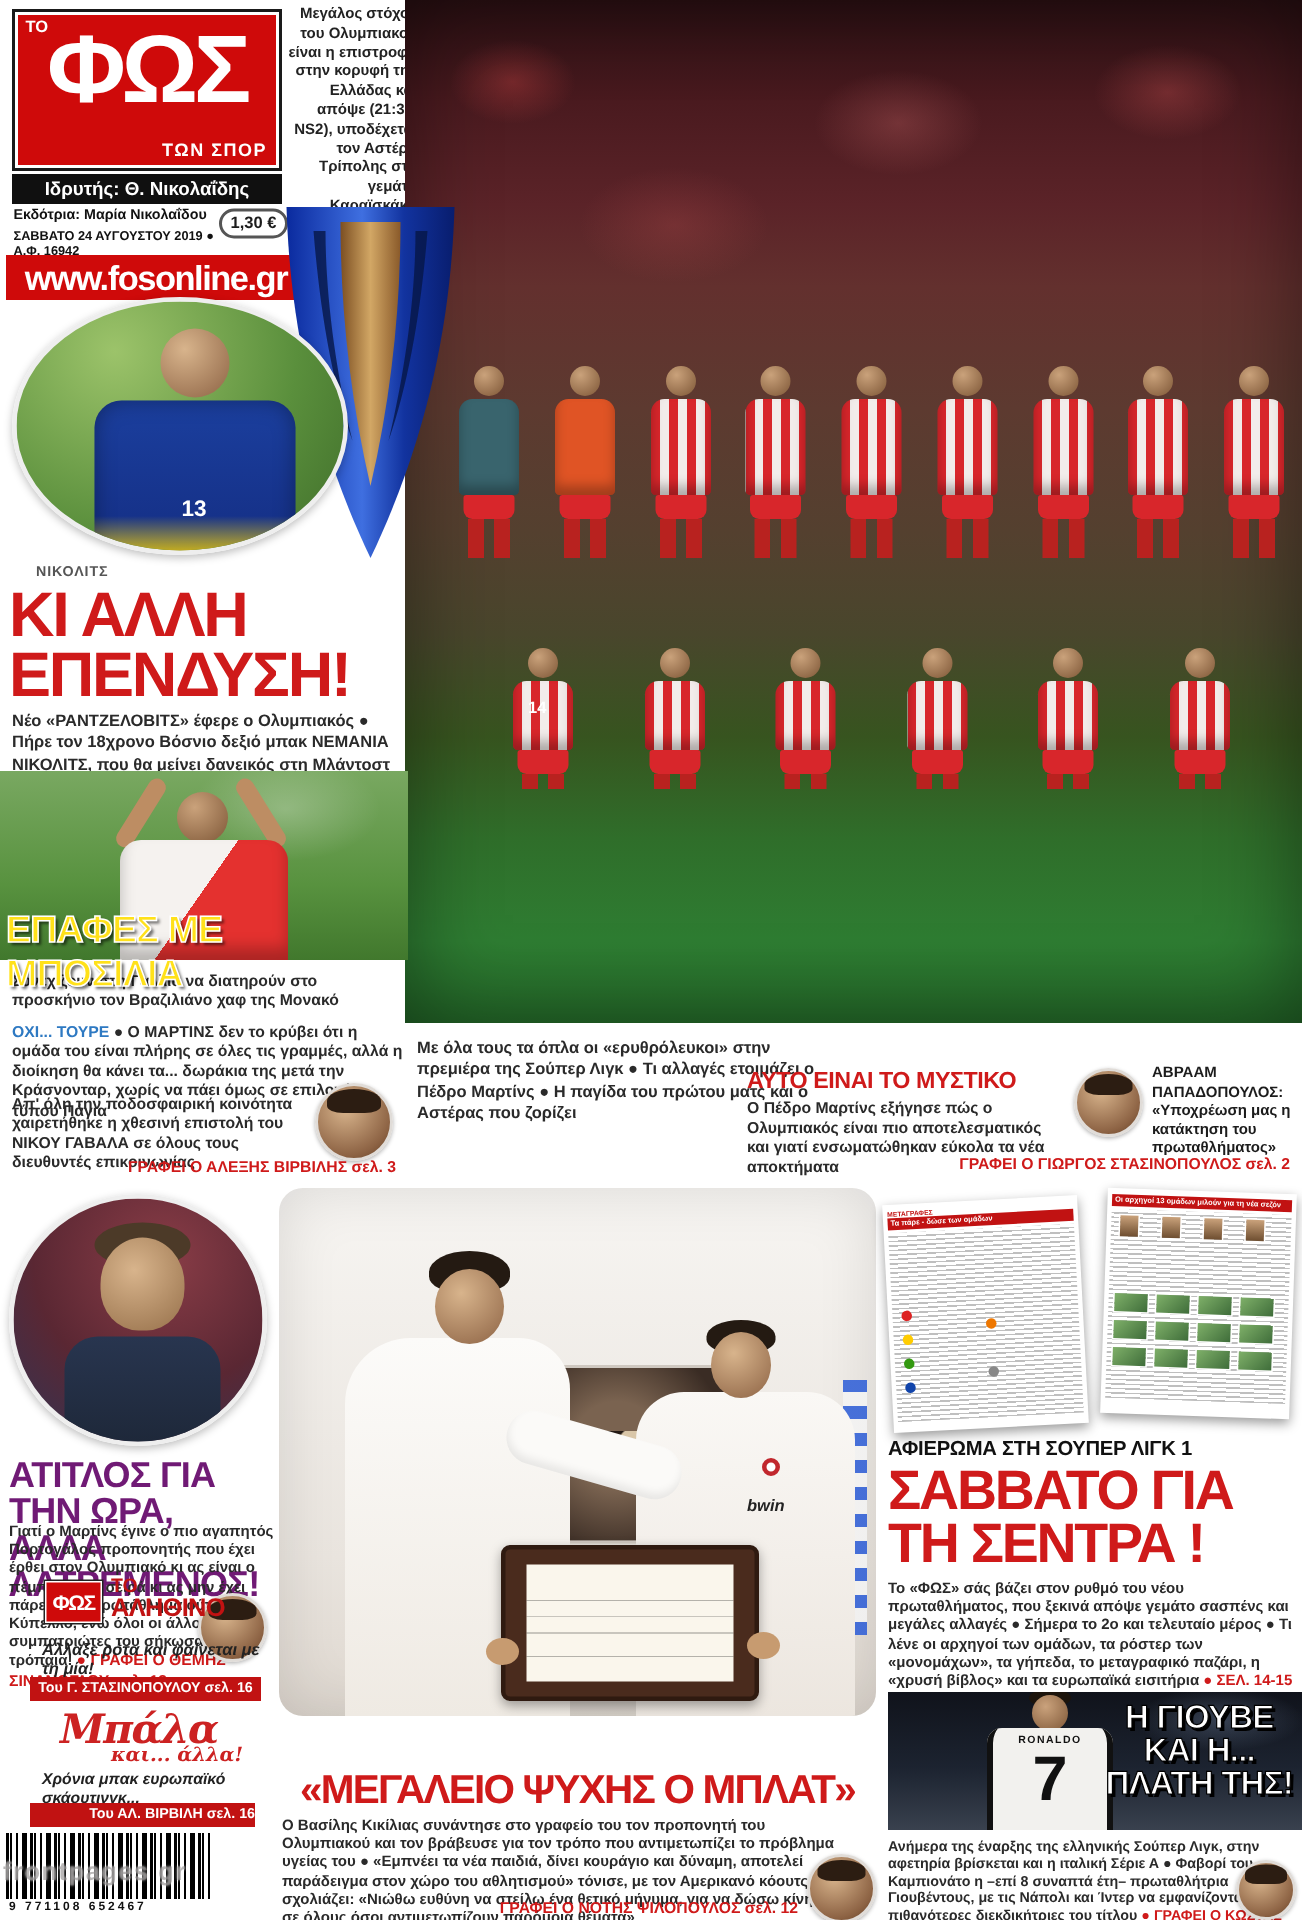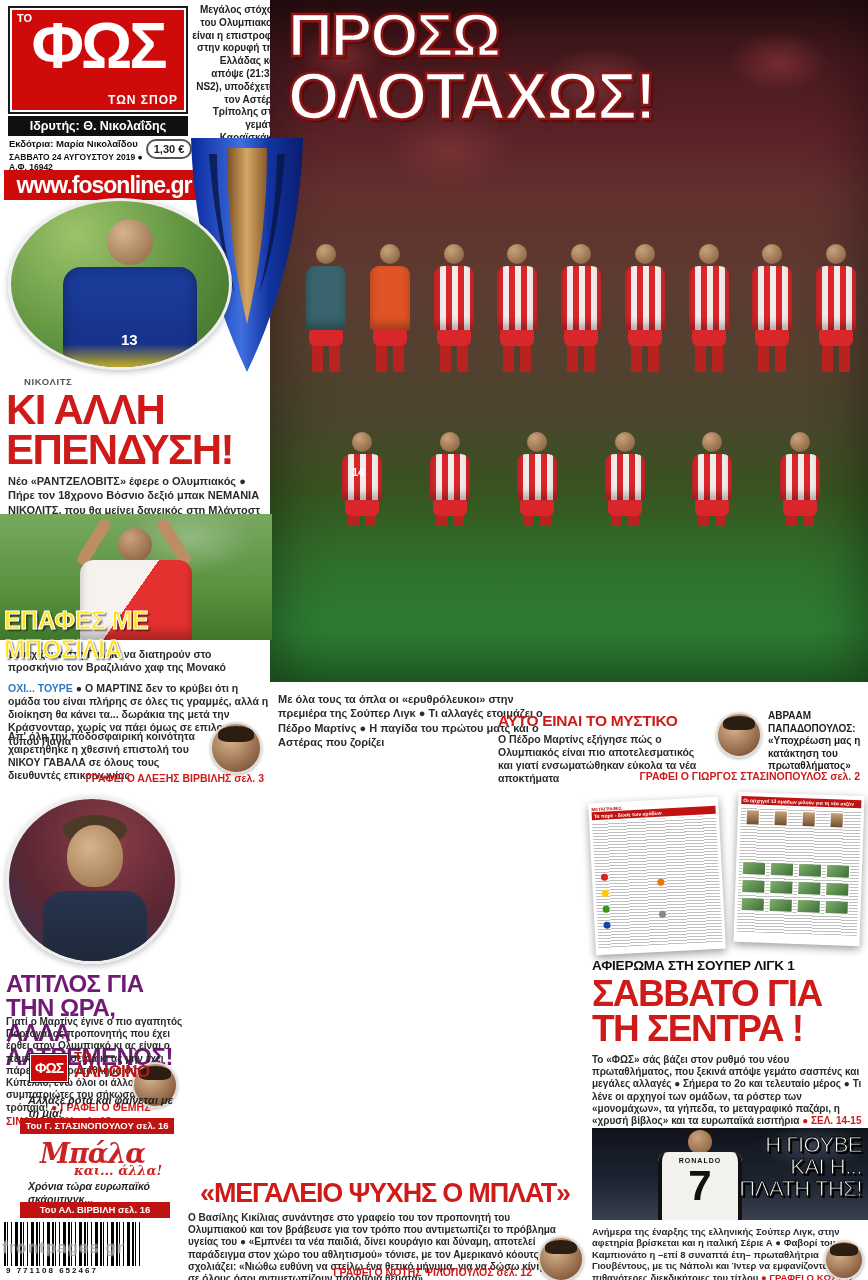--- a/index.html
+++ b/index.html
@@ -127,21 +127,21 @@
   .alithino{left:74px;top:1050px;color:#c11212;font-weight:900;line-height:1;}
   .alithino .t1{font-size:13px;display:block;}
   .alithino .t2{font-size:17px;display:block;letter-spacing:-.5px;}
   .alithino-text{left:28px;top:1094px;width:150px;font-size:11px;font-weight:bold;font-style:italic;line-height:1.2;color:#222;}
   .red-bar{background:#c11212;color:#fff;font-size:9.5px;font-weight:bold;text-align:center;height:16px;line-height:16px;}
   .bar1{left:20px;top:1118px;width:154px;}
   .bala{left:40px;top:1138px;color:#c22;font-family:"DejaVu Serif",serif;font-style:italic;font-weight:bold;}
   .bala .b1{font-size:27px;letter-spacing:-1px;}
   .bala .b2{display:block;margin-left:34px;margin-top:-6px;font-size:13px;}
   .bala-text{left:28px;top:1180px;width:150px;font-size:10.5px;font-weight:bold;font-style:italic;line-height:1.2;color:#222;}
-  .bar2{left:20px;top:1202px;width:150px;}
+  .bar2{left:20px;top:1202px;width:150px;text-align:right;}
   .barcode{left:4px;top:1222px;width:138px;height:44px;background:
      repeating-linear-gradient(90deg,#000 0 2px,#fff 2px 3px,#000 3px 4px,#fff 4px 7px,
                                #000 7px 8px,#fff 8px 11px,#000 11px 14px,#fff 14px 16px);}
   .barcode-digits{left:6px;top:1266px;width:130px;font-size:8px;font-weight:bold;letter-spacing:2px;color:#111;}
   .watermark{left:2px;top:1238px;width:200px;font-size:17px;font-weight:900;color:rgba(130,125,125,.55);
              text-shadow:0 0 2px rgba(255,255,255,.8);letter-spacing:1px;}
 
   
   .award-photo{left:186px;top:792px;width:398px;height:352px;border-radius:16px;overflow:hidden;
     background:linear-gradient(180deg,#f7f5f2,#e9e4de 70%,#ded7cf);box-shadow:inset 0 0 40px rgba(0,0,0,.12);}
@@ -203,21 +203,21 @@
     background:radial-gradient(80px 30px at 80% 20%,rgba(120,140,170,.35),transparent 70%),
                linear-gradient(180deg,#10131b,#1c2330 55%,#39414e);}
   .r-head{position:absolute;left:96px;top:2px;width:24px;height:24px;border-radius:50%;
           background:radial-gradient(circle at 38% 32%,#caa27c,#7d5636);}
   .r-hair{position:absolute;left:94px;top:-2px;width:28px;height:12px;border-radius:50%;background:#1c140c;}
   .r-jersey{position:absolute;left:66px;top:24px;width:84px;height:70px;border-radius:10px 10px 2px 2px;
             background:#f2f1ee;box-shadow:inset 10px 0 0 -6px #111,inset -10px 0 0 -6px #111;}
   .r-name{position:absolute;left:0;right:0;top:5px;text-align:center;font-size:7px;font-weight:900;
           letter-spacing:1px;color:#111;}
   .r-num{position:absolute;left:0;right:0;top:10px;text-align:center;font-size:42px;font-weight:900;color:#111;}
-  .juve-headline{position:absolute;right:6px;top:6px;text-align:right;color:#fff;font-weight:400;
+  .juve-headline{position:absolute;right:6px;top:6px;text-align:center;color:#fff;font-weight:700;
     font-size:22px;line-height:1;letter-spacing:-.5px;-webkit-text-stroke:.8px #000;
     text-shadow:2px 2px 0 #000;}
   .juve-text{left:592px;top:1226px;width:276px;font-size:9.5px;font-weight:bold;line-height:1.2;color:#2a2a2a;}
   .juve-text .byline{font-size:9.5px;}
   .av5{left:824px;top:1240px;width:40px;height:40px;}
 </style>
 </head>
 <body>
 
 <div id="page">
@@ -325,24 +325,20 @@
         </div>
       <div class="player crouch">
           <div class="head"></div>
           <div class="body"></div>
           <div class="shorts"></div>
           <div class="legs"></div>
         </div>
     </div>
   </div>
 
-  <div class="abs main-headline">
-    <span class="l1">ΠΡΟΣΩ</span>
-    <span class="l2">ΟΛΟΤΑΧΩΣ!</span>
-  </div>
 
   <div class="abs trophy">
     <svg width="128" height="242" viewBox="0 0 128 242">
       <defs>
         <linearGradient id="blu" x1="0" y1="0" x2="1" y2="0">
           <stop offset="0" stop-color="#0a2a9e"></stop>
             <stop offset=".45" stop-color="#3f6fe0"></stop>
           <stop offset=".7" stop-color="#12339f"></stop>
             <stop offset="1" stop-color="#081d6e"></stop>
         </linearGradient>
@@ -414,27 +410,45 @@
     <span class="t1">ΤΟ</span>
     <span class="t2">ΑΛΗΘΙΝΟ</span>
   </div>
   <div class="abs alithino-text">Άλλαξε ρότα και φαίνεται με τη μία!</div>
   <div class="abs red-bar bar1">Του Γ. ΣΤΑΣΙΝΟΠΟΥΛΟΥ σελ. 16</div>
 
   <div class="abs bala">
     <span class="b1">Μπάλα</span>
     <span class="b2">και... άλλα!</span>
   </div>
-  <div class="abs bala-text">Χρόνια τώρα ευρωπαϊκό σκάουτινγκ...</div>
+  <div class="abs bala-text">Χρόνια μπακ ευρωπαϊκό σκάουτινγκ...</div>
   <div class="abs red-bar bar2">Του ΑΛ. ΒΙΡΒΙΛΗ σελ. 16</div>
 
   <div class="abs barcode"></div>
   <div class="abs watermark">frontpages gr</div>
   <div class="abs barcode-digits">9 771108 652467</div>
 
+  <div class="abs award-photo">
+    <div class="painting"></div>
+    <div class="flag"></div>
+    <div class="m1-body"></div>
+    <div class="man-hair m1-hair"></div>
+    <div class="man-head m1-head"></div>
+    <div class="m2-body"></div>
+    <div class="man-hair m2-hair"></div>
+    <div class="man-head m2-head"></div>
+    <div class="crest"></div>
+    <div class="bwin">bwin</div>
+    <div class="m1-arm"></div>
+    <div class="plaque">
+        <div class="cert"></div>
+      </div>
+    <div class="hand h1"></div>
+    <div class="hand h2"></div>
+  </div>
   <div class="abs blatt-headline">«ΜΕΓΑΛΕΙΟ ΨΥΧΗΣ Ο ΜΠΛΑΤ»</div>
   <div class="abs blatt-text">Ο Βασίλης Κικίλιας συνάντησε στο γραφείο του τον προπονητή του Ολυμπιακού και τον βράβευσε για τον τρόπο που αντιμετωπίζει το πρόβλημα υγείας του ● «Εμπνέει τα νέα παιδιά, δίνει κουράγιο και δύναμη, αποτελεί παράδειγμα στον χώρο του αθλητισμού» τόνισε, με τον Αμερικανό κόουτς να σχολιάζει: «Νιώθω ευθύνη να στείλω ένα θετικό μήνυμα, για να δώσω κίνητρο σε όλους όσοι αντιμετωπίζουν παρόμοια θέματα»</div>
   <div class="abs avatar av4"></div>
   <div class="abs byline blatt-byline">ΓΡΑΦΕΙ Ο ΝΟΤΗΣ ΨΙΛΟΠΟΥΛΟΣ  σελ. 12</div>
 
   <div class="thumb thumb1">
     <div class="t-kicker">ΜΕΤΑΓΡΑΦΕΣ</div>
     <div class="t-head">Τα πάρε - δώσε των ομάδων</div>
     <div class="t-body">
       <div class="dot" style="left:6px;top:52px;background:#d22;"></div>

